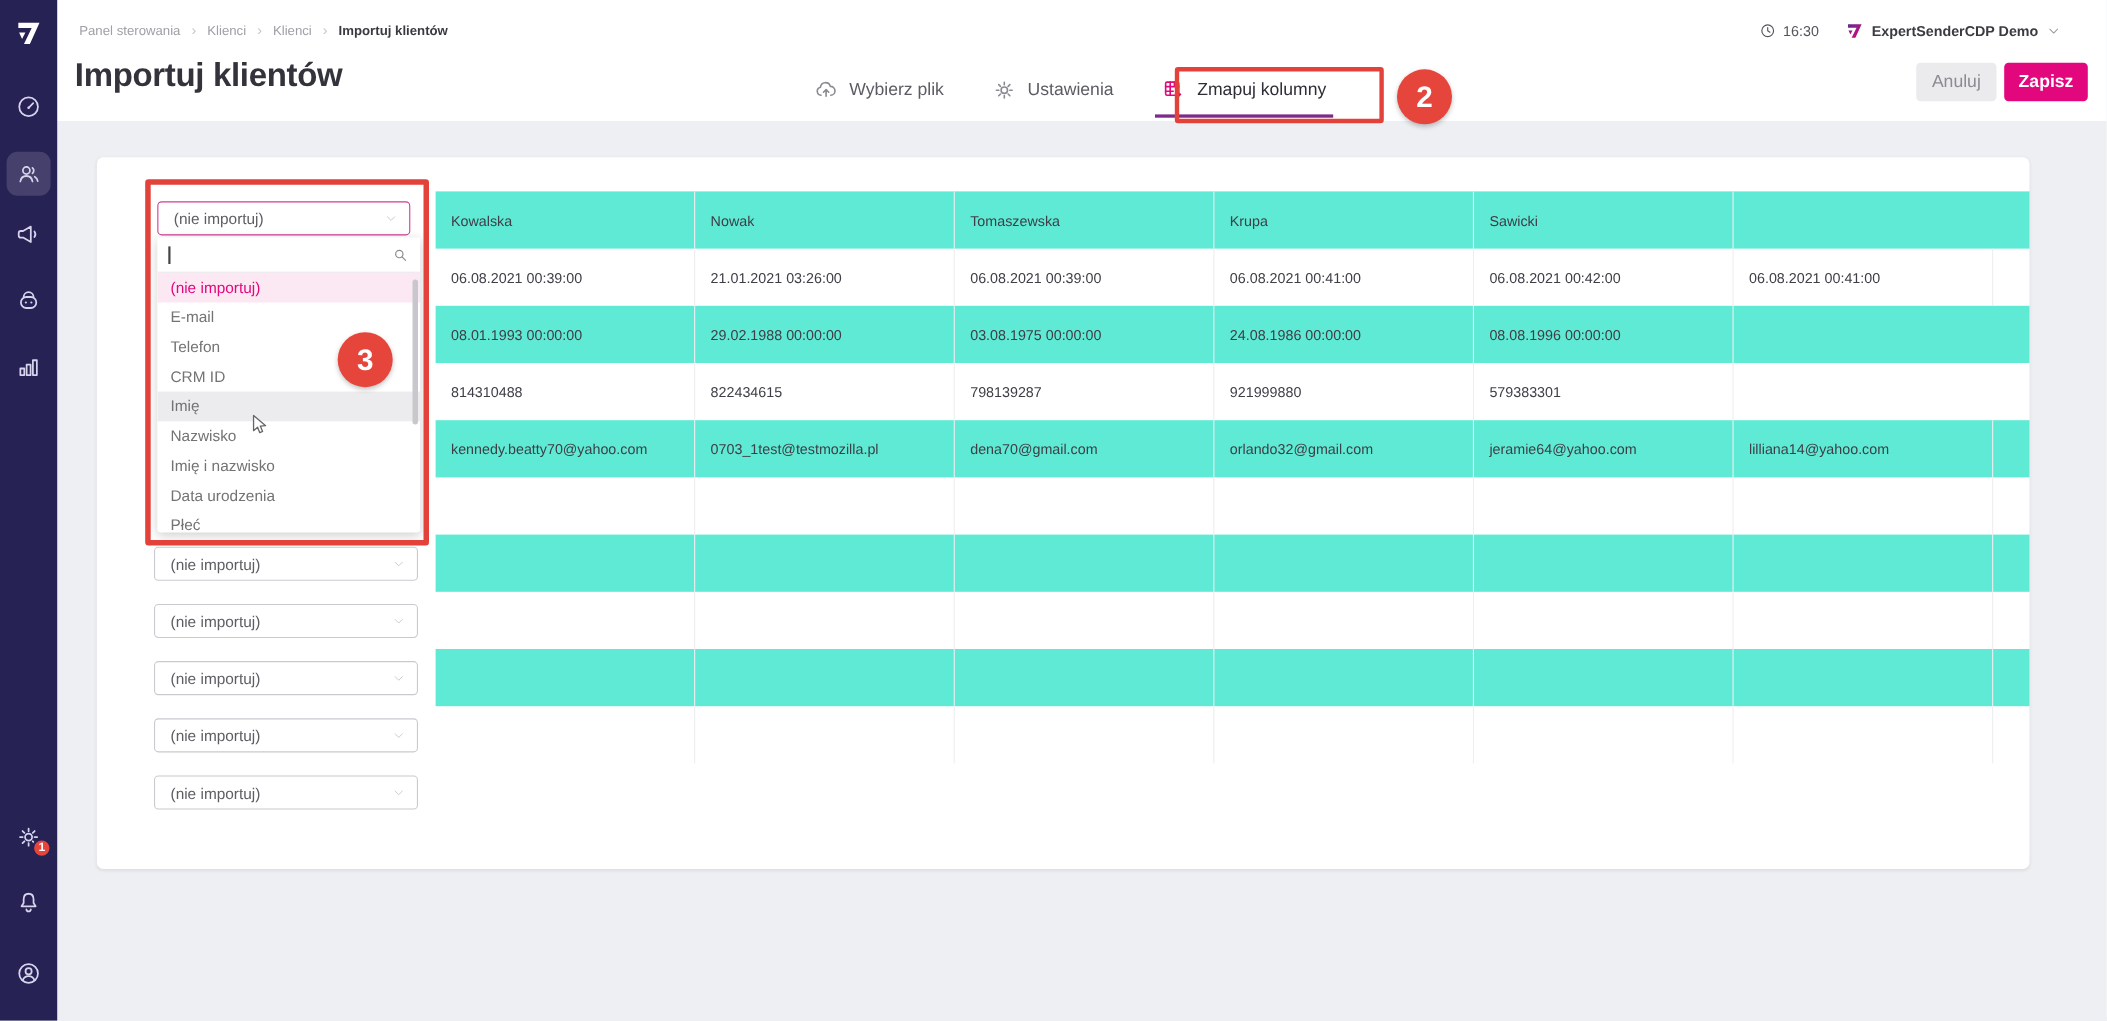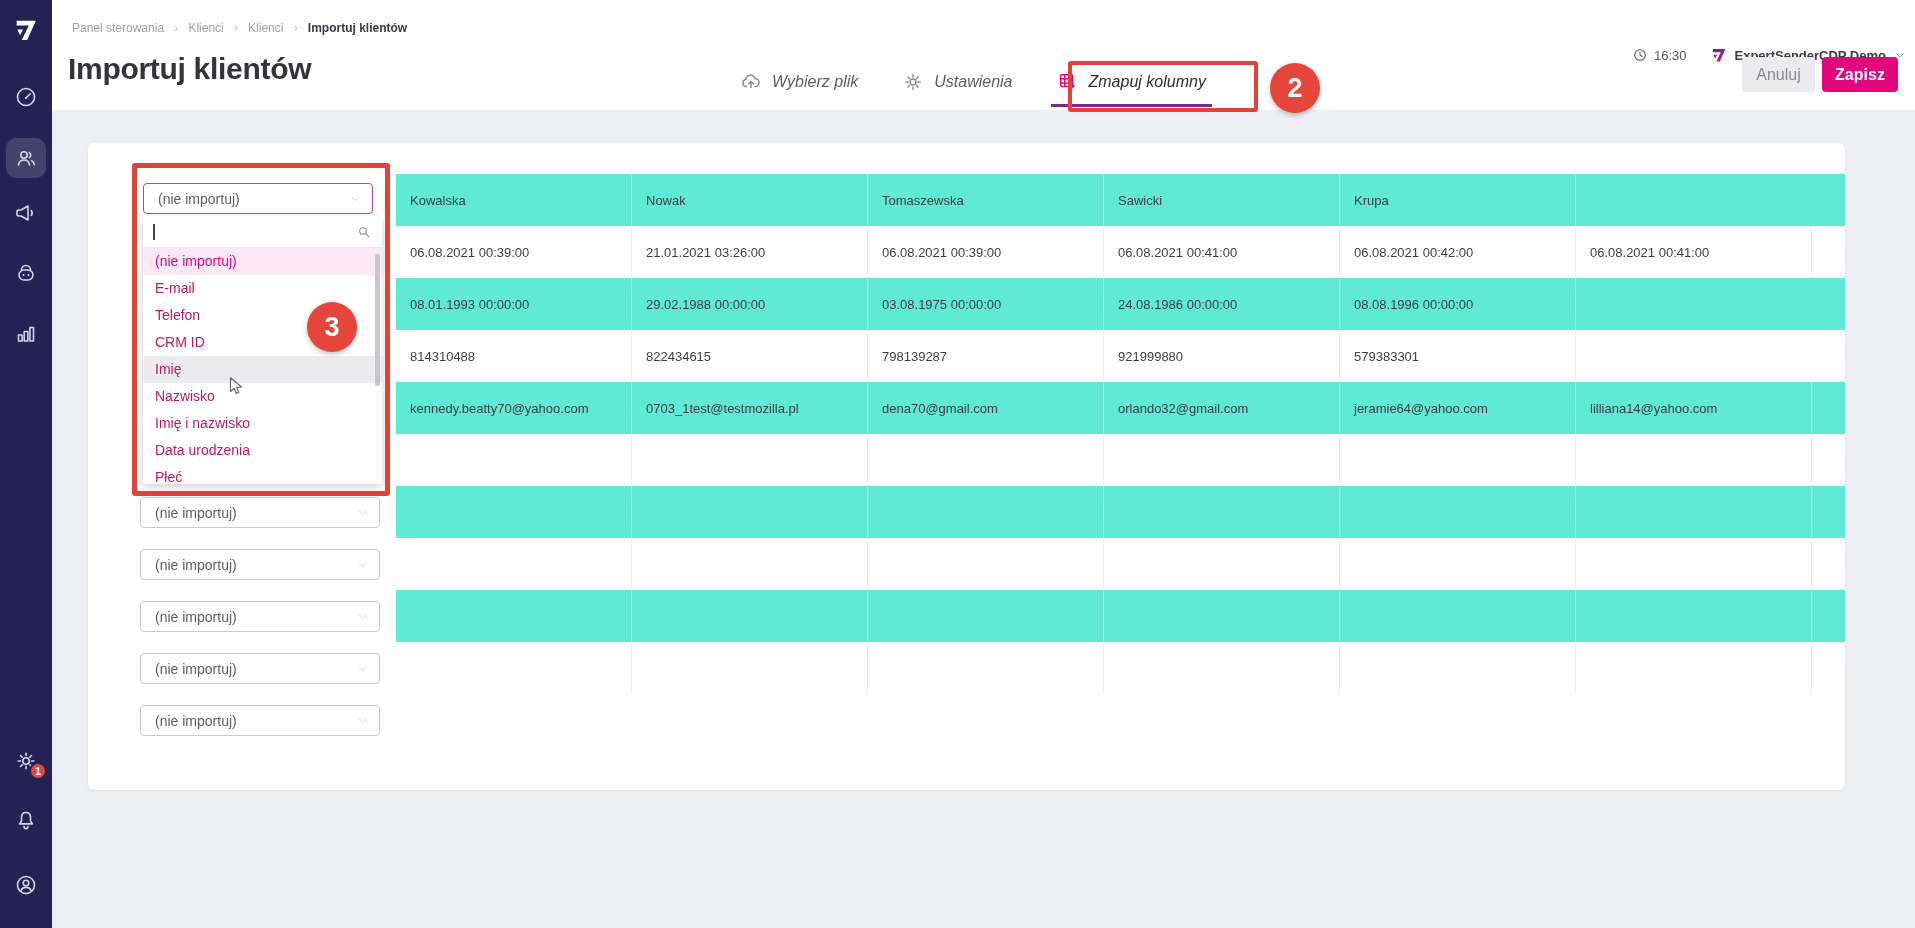--- a/index.html
+++ b/index.html
@@ -42,36 +42,36 @@
   }
   .breadcrumb .crumb { cursor:pointer; }
   .breadcrumb .crumb.current { color:#3a3a42; font-weight:bold; cursor:default; }
   .breadcrumb .sep { color:#c6c7cd; font-size:13px; }
   .page-title {
     position:absolute; left:16px; top:52px; font-size:30px; font-weight:600;
     color:#33333c; letter-spacing:-0.3px;
   }
   .tabs {
     position:absolute; left:688px; top:57px; height:50px;
-    display:flex; align-items:center; gap:44px;font-style:italic;
+    display:flex; align-items:center; gap:44px;
   }
   .tab {
     position:relative; display:flex; align-items:center; gap:10px;
     font-size:16px; color:#5c5c64; cursor:pointer; height:50px;
   }
   .tab .icon { color:#8a8a92; }
   .tab.active { color:#2e2e36; font-weight:500; }
   .tab.active .icon { color:#e2077d; }
   .tab.active::after {
     content:""; position:absolute; left:-6px; right:-6px; bottom:0; height:3px;
     background:#7d2b8a;
   }
   .top-right {
-    position:absolute; right:8px; top:14px; height:28px;
-    display:flex; align-items:center; gap:9px;margin-top:27px;
+    position:absolute; right:41px; top:14px; height:28px;
+    display:flex; align-items:center; gap:9px;
   }
   .clock-time { display:flex; align-items:center; gap:6px; color:#55555d; font-size:13px; }
   .account { display:flex; align-items:center; gap:7px; margin-left:14px; cursor:pointer; }
   .account .name { font-size:13px; font-weight:bold; color:#3a3a42; }
   .chev { color:#9a9aa2; }
   .actions { position:absolute; top:57px; right:17px; display:flex; gap:7px; }
   .btn {
     height:35px; border:none; border-radius:4px; font-size:16px;
     font-family:"Liberation Sans", sans-serif; cursor:pointer;
   }
@@ -117,21 +117,21 @@
     display:flex; align-items:center;
   }
   .dd-search input {
     border:none; outline:none; width:200px; height:28px; margin-left:10px;
     font-size:14px; font-family:"Liberation Sans", sans-serif; color:#3e3e46;
   }
   .dd-search .caret { position:absolute; left:10px; top:8px; width:1.5px; height:16px; background:#444; }
   .dd-search .icon { position:absolute; right:10px; top:8px; color:#8a8a92; }
   .dd-list { position:relative; }
   .dd-opt {
-    height:27px; line-height:27px; padding:0 12px; font-size:14px; color:#be185d;
+    height:27px; line-height:27px; padding:0 12px; font-size:14px; color:#737373;
     cursor:pointer; white-space:nowrap;
   }
   .dd-opt.selected { background:#fce8f3; color:#e2077d; }
   .dd-opt.hovered { background:#ececee; }
   .dd-scroll {
     position:absolute; right:2px; top:38px; width:5px; height:132px;
     background:#c7c7cc; border-radius:3px; z-index:9;
   }
 
   
@@ -318,22 +318,22 @@
 </div>
 
 <div class="content">
   <div class="card">
 
     <div class="grid" id="grid">
         <div class="grid-row stripe">
           <div class="grid-cell">Kowalska</div>
           <div class="grid-cell">Nowak</div>
           <div class="grid-cell">Tomaszewska</div>
+          <div class="grid-cell">Krupa</div>
           <div class="grid-cell">Sawicki</div>
-          <div class="grid-cell">Krupa</div>
           <div class="grid-fill"></div>
         </div>
         <div class="grid-row">
           <div class="grid-cell">06.08.2021 00:39:00</div>
           <div class="grid-cell">21.01.2021 03:26:00</div>
           <div class="grid-cell">06.08.2021 00:39:00</div>
           <div class="grid-cell">06.08.2021 00:41:00</div>
           <div class="grid-cell">06.08.2021 00:42:00</div>
           <div class="grid-cell">06.08.2021 00:41:00</div>
           <div class="grid-fill"></div>

